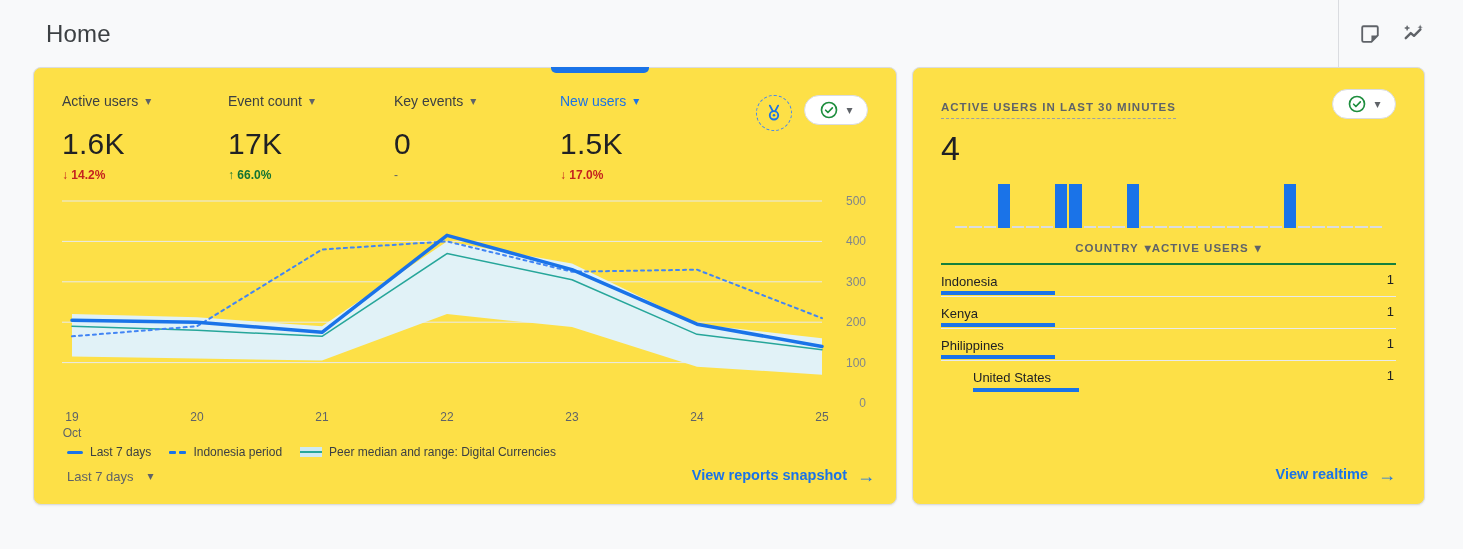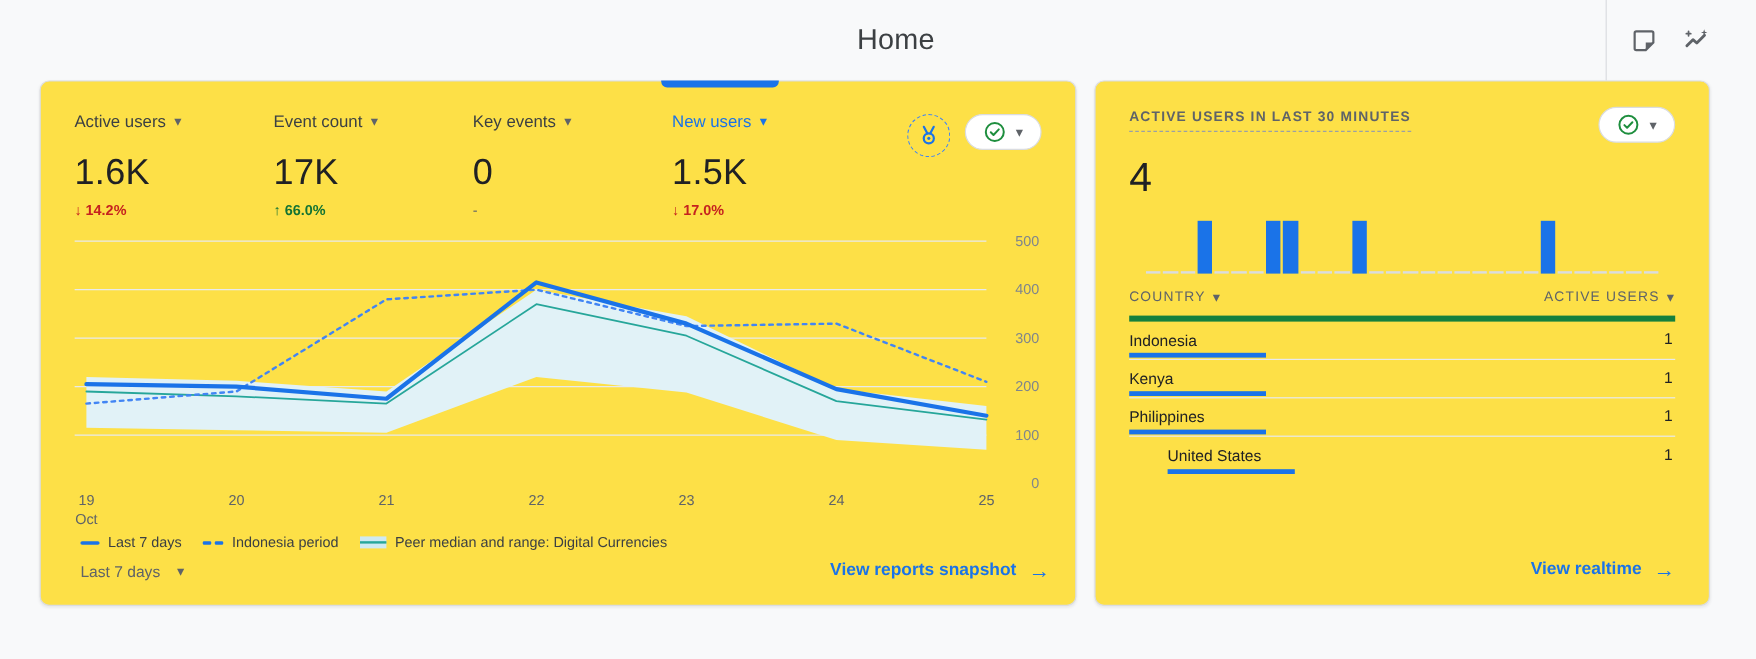--- a/index.html
+++ b/index.html
@@ -1,20 +1,20 @@
 <!DOCTYPE html>
 <html><head>
 <meta charset="utf-8">
 <style>
   * { box-sizing: border-box; margin: 0; padding: 0; }
   html,body { width:1463px; height:549px; overflow:hidden; }
   body { background:#f8f9fa; font-family:"Liberation Sans", sans-serif; color:#202124; }
 
   
-  .app-header { height:67px; position:relative; display:flex; align-items:center; padding-left:30px;justify-content:center; }
+  .app-header { height:67px; position:relative; display:flex; align-items:center; padding-left:46px; }
   .app-title { font-size:24px; font-weight:400; color:#3c4043; letter-spacing:.2px; }
   .header-actions { position:absolute; left:1338px; top:0; height:67px; display:flex; align-items:center; gap:10px; border-left:1px solid #dadce0; padding-left:14px; }
   .icon-btn { width:34px; height:34px; border:none; background:none; display:flex; align-items:center; justify-content:center; cursor:pointer; border-radius:50%; }
 
   
   .main { display:flex; gap:15px; padding:0 38px 0 33px; }
   .card { background:#fde047; border:1px solid #dadce0; border-radius:8px; height:438px; position:relative; display:flex; flex-direction:column; box-shadow:0 1px 2px rgba(60,64,67,.08); }
   .overview-card { width:864px; }
   .realtime-card { width:513px; }
 
@@ -47,32 +47,32 @@
   .sw-band { width:22px; height:10px; background:#cfeaf2; display:flex; align-items:center; }
   .sw-band i { display:block; width:100%; height:2px; background:#26a69a; }
 
   .card-footer { margin-top:auto; display:flex; justify-content:space-between; align-items:center; padding:0 21px 19px 33px; }
   .range-selector { display:flex; align-items:center; gap:14px; font-size:13px; color:#5f6368; cursor:pointer; }
   .ga-link { display:flex; align-items:flex-start; gap:10px; color:#1a73e8; font-size:14.5px; font-weight:bold; cursor:pointer; }
   .ga-link .arrow { font-size:18px; font-weight:normal; line-height:1; }
 
   
   .rt-inner { padding:24px 28px 20px; display:flex; flex-direction:column; flex:1; }
-  .rt-header { display:flex; justify-content:space-between; align-items:flex-start; }
+  .rt-header { display:flex; justify-content:space-between; align-items:flex-end; }
   .rt-title { font-size:11.5px; font-weight:bold; letter-spacing:1px; color:#5f6368; border-bottom:1px dashed #9aa0a6; padding-bottom:5px; }
   .rt-header .verify-pill { margin-top:-3px; }
   .rt-value { font-size:34px; margin-top:10px; }
   .rt-minute-title { font-size:11.5px; font-weight:bold; letter-spacing:1px; color:#5f6368; margin-top:23px; }
   .minute-bars { display:flex; align-items:flex-end; gap:2px; height:52px; margin-top:8px; padding:0 14px; }
   .minute-slot { flex:1; display:flex; align-items:flex-end; }
   .mbar { width:100%; height:44px; background:#1a73e8; }
   .mdash { width:100%; height:2px; background:#dadce0; }
 
   .rt-table { margin-top:14px; }
-  .rt-thead { display:flex; justify-content:space-between; font-size:11.5px; font-weight:normal; letter-spacing:1px; color:#5f6368; padding-bottom:9px; border-bottom:5px solid #15803d; }
+  .rt-thead { display:flex; justify-content:center; font-size:11.5px; font-weight:bold; letter-spacing:1px; color:#5f6368; padding-bottom:9px; border-bottom:2px solid #15803d; }
   .th { display:flex; align-items:center; gap:6px; cursor:pointer; }
   .rt-row { position:relative; height:32px; border-bottom:1px solid #e8eaed; padding-top:7px; }
   .rt-row:last-child { border-bottom:none;margin-left:32px; }
   .rt-country { font-size:13px; color:#202124; }
   .rt-bar { position:absolute; left:0; bottom:1px; height:4px; background:#1a73e8; }
   .rt-cell-value { position:absolute; right:2px; top:7px; font-size:13px; color:#202124; }
   .rt-footer { margin-top:auto; display:flex; justify-content:flex-end; padding-top:10px; }
 
   svg.glyph { display:block; }
 </style>

